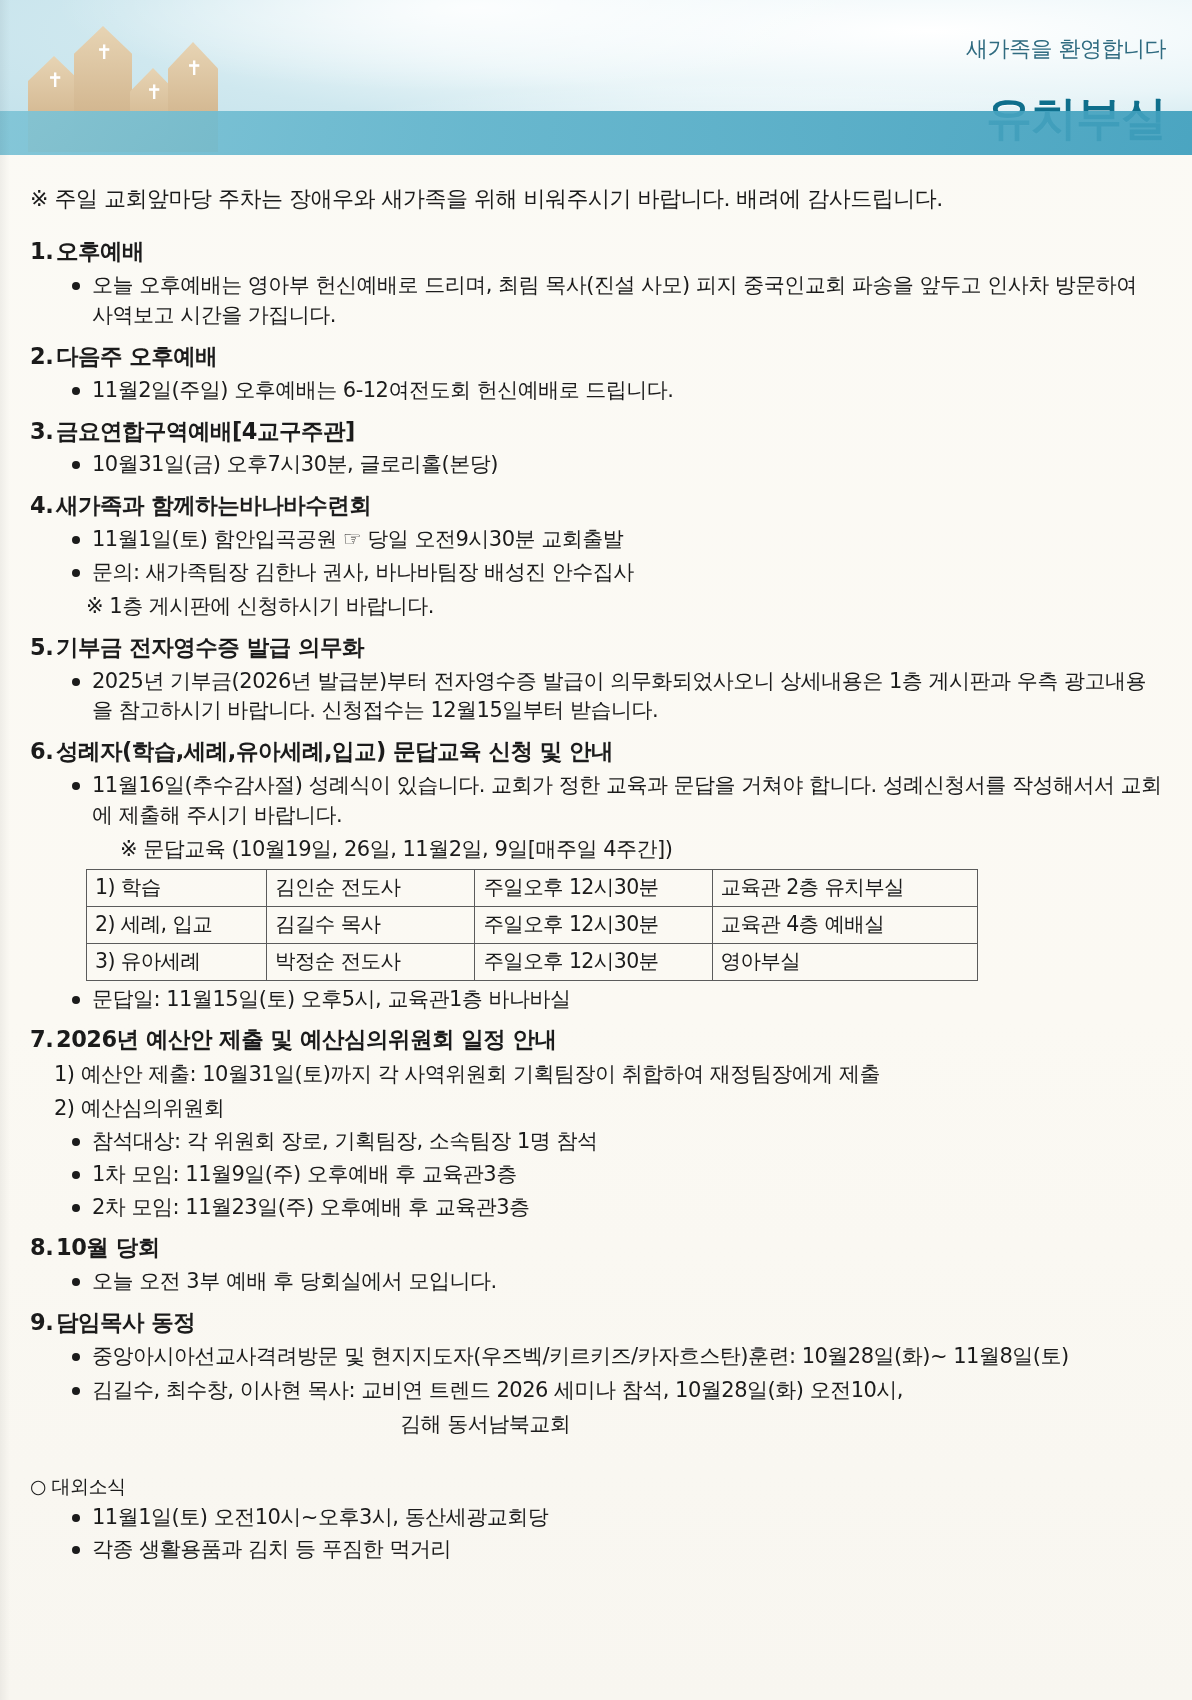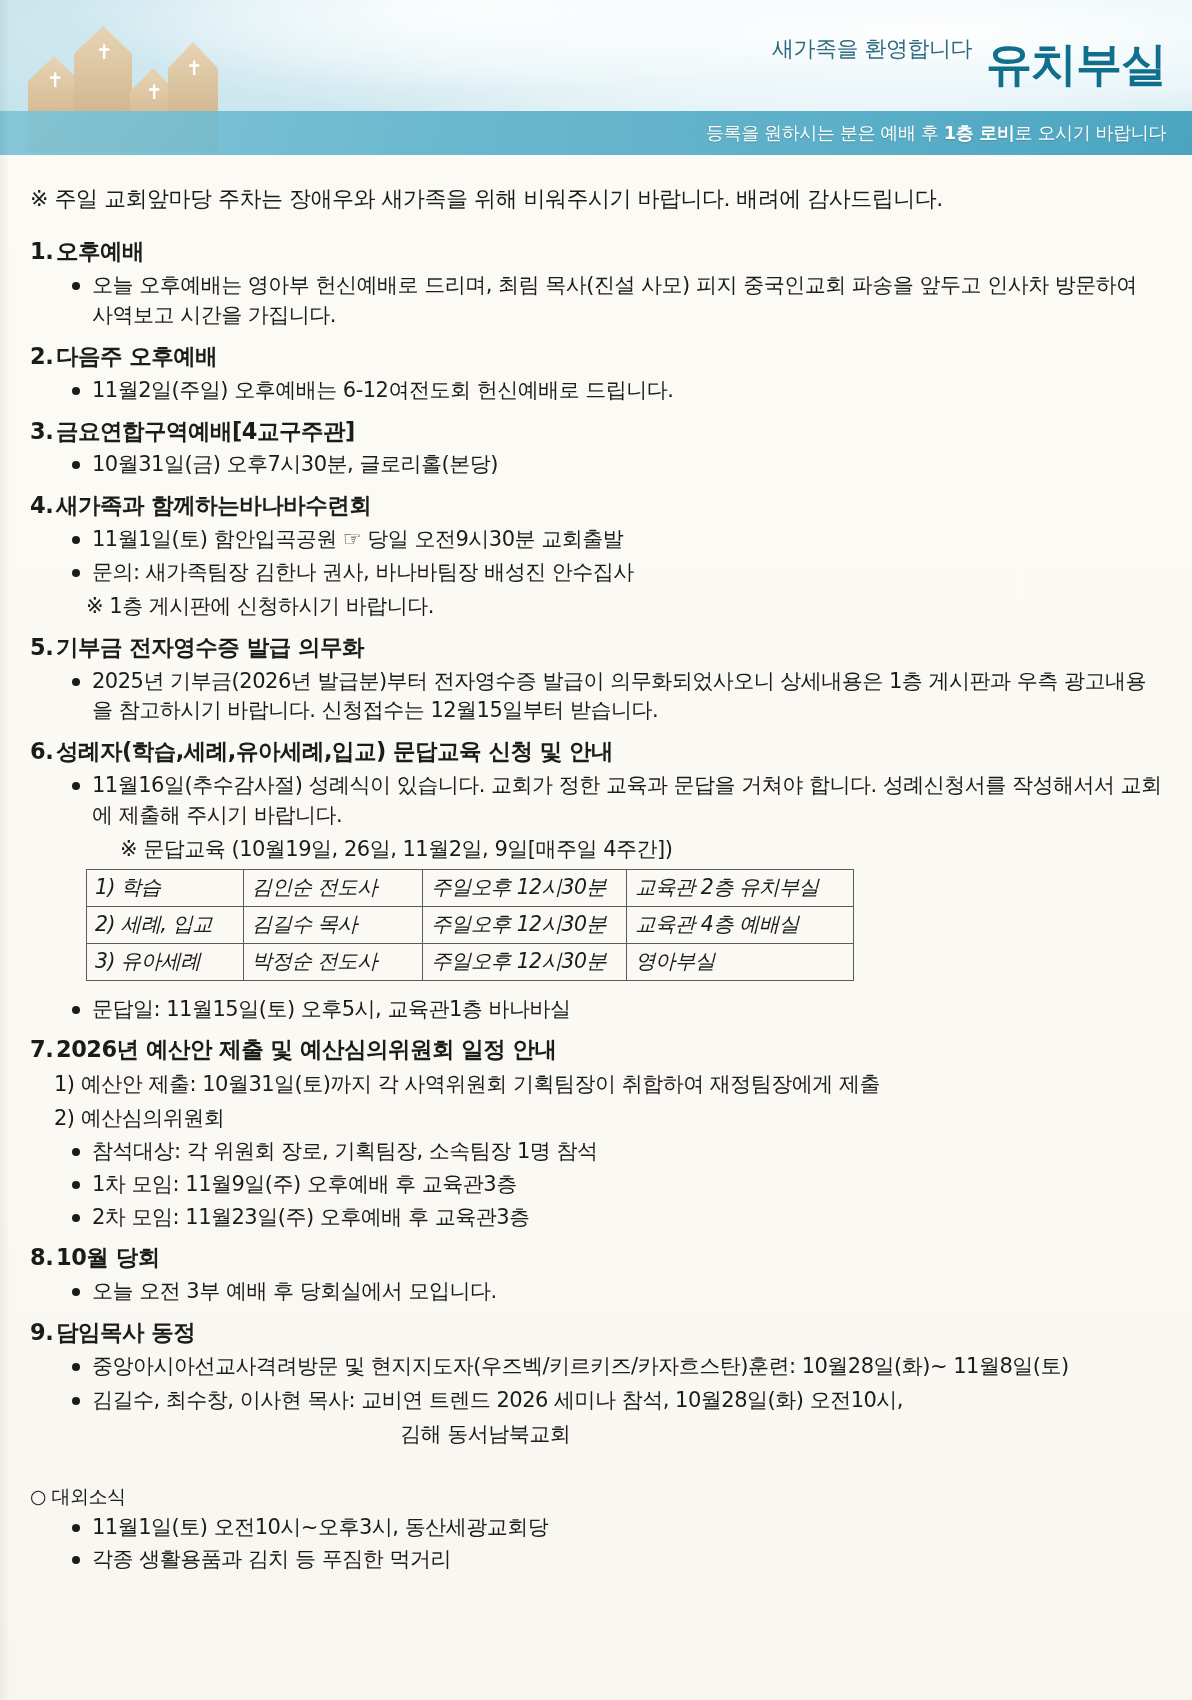--- a/index.html
+++ b/index.html
@@ -50,21 +50,21 @@
   .church .b3{left:112px; top:60px; width:46px; height:84px; clip-path:polygon(50% 0,100% 28%,100% 100%,0 100%,0 28%);}
   .church .b4{left:150px; top:34px; width:50px; height:110px; clip-path:polygon(50% 0,100% 24%,100% 100%,0 100%,0 24%);}
   .cross{position:absolute;color:#fff;font-size:20px;line-height:1;}
   .cross.c1{left:29px;top:62px;}
   .cross.c2{left:78px;top:34px;}
   .cross.c3{left:128px;top:74px;}
   .cross.c4{left:168px;top:50px;}
 
   .hdr-right{
     position:absolute;right:26px;top:34px;text-align:right;
-    display:flex;align-items:flex-start;gap:14px;
+    display:flex;align-items:flex-end;gap:14px;flex-direction:column;
   }
   .hdr-welcome{
     font-size:22px;color:#2f6b80;letter-spacing:-.5px;
     padding-bottom:10px;
   }
   .hdr-title{
     font-size:46px;font-weight:bold;color:#0f6f8c;letter-spacing:-1px;
     text-shadow:0 1px 0 rgba(255,255,255,.8);
   }
   .hdr-sub{
@@ -114,24 +114,23 @@
     margin:4px 0 2px 30px;
   }
   .nobul{padding-left:46px;margin:3px 0;}
 
   
   .tbl-title{
     margin:0 0 4px 96px;
   }
   table.edu{
     border-collapse:collapse;
-    margin:0 0 14px 62px;
-    width:768px;
+    margin:0 0 4px 62px;
+    width:892px;
     font-size:20.5px;
-    font-style:italic;
   }
   table.edu td{
     border:1px solid #5b5b5b;
     padding:3px 8px;
     height:30px;
     letter-spacing:-.6px;
   }
   table.edu td.c1{width:170px;}
   table.edu td.c2{width:200px;}
   table.edu td.c3{width:230px;}
@@ -163,23 +162,20 @@
       <span class="cross c1">✝</span>
       <span class="cross c2">✝</span>
       <span class="cross c3">✝</span>
       <span class="cross c4">✝</span>
     </div>
     <div class="hdr-right">
       <div class="hdr-welcome">새가족을 환영합니다</div>
       <div class="hdr-title">유치부실</div>
     </div>
     <div class="band"></div>
-    <div class="hdr-sub">
-      <span>등록을 원하시는 분은 예배 후 </span><b>1층 로비</b><span>로 오시기 바랍니다</span>
-    </div>
   </div>
 
   <div class="content">
 
     <div class="notice-top">※ 주일 교회앞마당 주차는 장애우와 새가족을 위해 비워주시기 바랍니다. 배려에 감사드립니다.</div>
 
     <div class="num">
       <span class="idx">1.</span><span>오후예배</span>
     </div>
     <ul class="bul">

